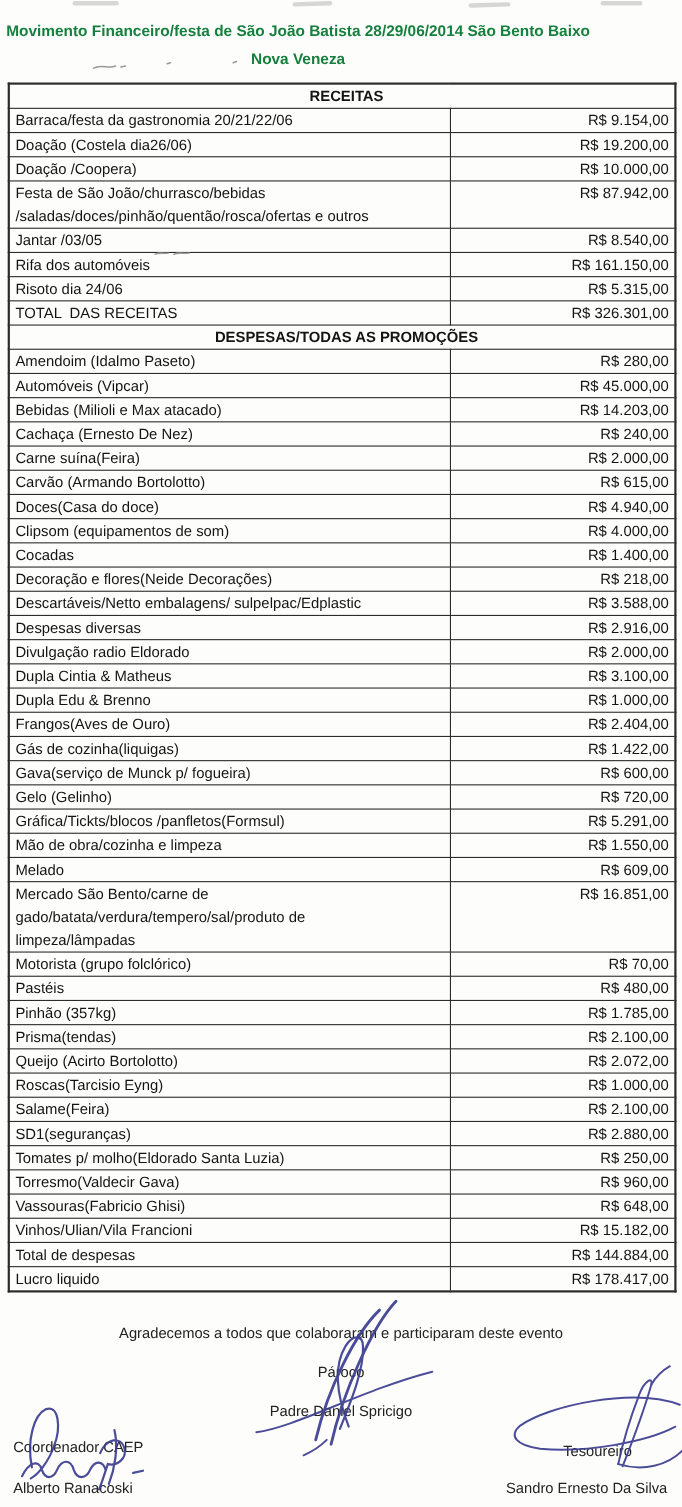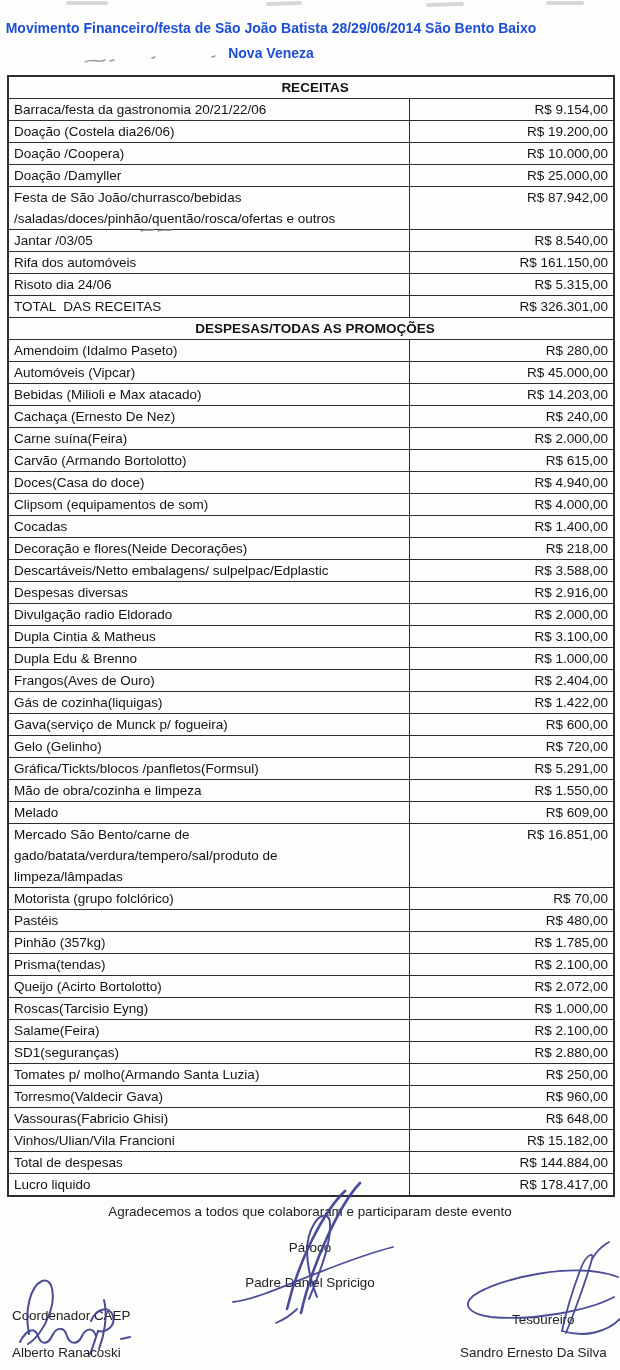--- a/index.html
+++ b/index.html
@@ -3,21 +3,21 @@
 <meta charset="utf-8">
 <style>
   html,body{margin:0;padding:0;}
   body{
     width:620px;height:1370px;position:relative;overflow:hidden;
     background:#fdfdfc;color:#1a1a1a;
     font-family:"Liberation Sans", sans-serif;
   }
   .title{
     position:absolute;top:16px;left:0;width:542px;
-    text-align:center;font-weight:bold;font-size:14px;line-height:25px;color:#1d4ed8;
+    text-align:center;font-weight:bold;font-size:14px;line-height:25px;color:#15803d;
   }
   table.fin{
     position:absolute;left:7px;top:75px;width:606px;
     border-collapse:collapse;border:2px solid #2c2c2c;
     table-layout:fixed;
   }
   table.fin col.c1{width:401px;}
   table.fin col.c2{width:205px;}
   table.fin td{
     border:1px solid #2c2c2c;
@@ -55,24 +55,20 @@
       </tr>
       <tr>
         <td class="label">Doação (Costela dia26/06)</td>
         <td class="value">R$ 19.200,00</td>
       </tr>
       <tr>
         <td class="label">Doação /Coopera)</td>
         <td class="value">R$ 10.000,00</td>
       </tr>
       <tr>
-        <td class="label">Doação /Damyller</td>
-        <td class="value">R$ 25.000,00</td>
-      </tr>
-      <tr>
         <td class="label">Festa de São João/churrasco/bebidas
 /saladas/doces/pinhão/quentão/rosca/ofertas e outros</td>
         <td class="value">R$ 87.942,00</td>
       </tr>
       <tr>
         <td class="label">Jantar /03/05</td>
         <td class="value">R$ 8.540,00</td>
       </tr>
       <tr>
         <td class="label">Rifa dos automóveis</td>
@@ -209,21 +205,21 @@
       </tr>
       <tr>
         <td class="label">Salame(Feira)</td>
         <td class="value">R$ 2.100,00</td>
       </tr>
       <tr>
         <td class="label">SD1(seguranças)</td>
         <td class="value">R$ 2.880,00</td>
       </tr>
       <tr>
-        <td class="label">Tomates p/ molho(Armando Santa Luzia)</td>
+        <td class="label">Tomates p/ molho(Eldorado Santa Luzia)</td>
         <td class="value">R$ 250,00</td>
       </tr>
       <tr>
         <td class="label">Torresmo(Valdecir Gava)</td>
         <td class="value">R$ 960,00</td>
       </tr>
       <tr>
         <td class="label">Vassouras(Fabricio Ghisi)</td>
         <td class="value">R$ 648,00</td>
       </tr>

